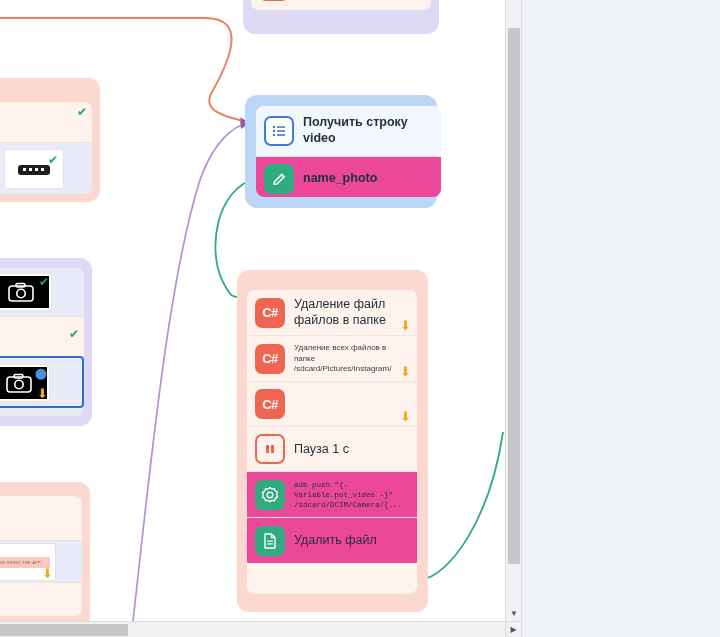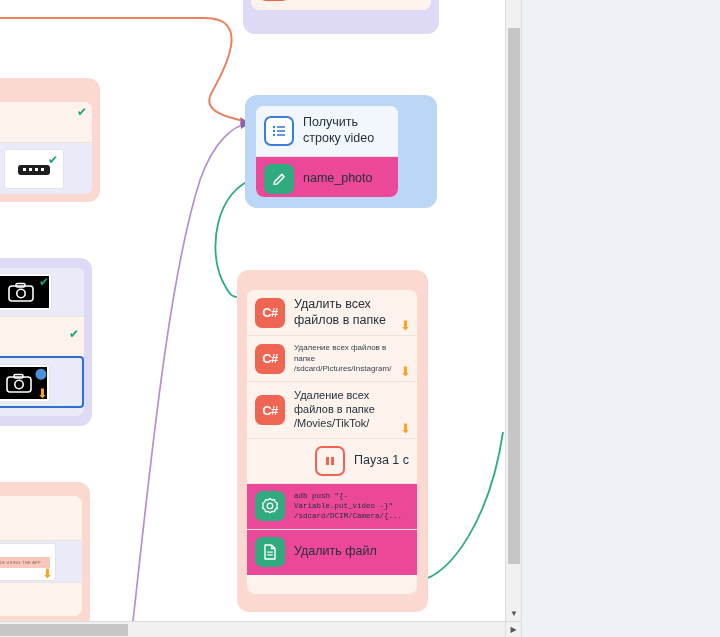--- a/index.html
+++ b/index.html
@@ -217,21 +217,21 @@
           <div class="thumb" style="position:absolute; left:48px; top:2px; width:80px; height:38px; flex-direction:column; justify-content:center; padding:0 5px;">
             <div class="banner">WHILE USING THE APP</div>
             <span class="downarrow" style="right:2px; bottom:0px;">⬇</span>
           </div>
         </div>
         <div class="row whitish" style="min-height:34px;"></div>
       </div>
     </div>
 
     <div class="group blue" style="left:245px; top:95px; width:192px; height:113px;">
-      <div class="stack lightblue" style="left:11px; top:11px; width:142px; height:91px;">
+      <div class="stack lightblue" style="left:11px; top:11px; width:185px; height:91px;font-weight:bold;">
 
         <div class="row bluish" style="min-height:50px;">
           <div class="ico list">
             <svg width="16" height="16" viewBox="0 0 16 16">
               <circle cx="3" cy="4" r="1.2" fill="#3d7dd6"></circle>
                 <rect x="6" y="3.2" width="8" height="1.6" fill="#3d7dd6"></rect>
               <circle cx="3" cy="8" r="1.2" fill="#3d7dd6"></circle>
                 <rect x="6" y="7.2" width="8" height="1.6" fill="#3d7dd6"></rect>
               <circle cx="3" cy="12" r="1.2" fill="#3d7dd6"></circle>
                 <rect x="6" y="11.2" width="8" height="1.6" fill="#3d7dd6"></rect>
@@ -251,37 +251,36 @@
         </div>
 
       </div>
     </div>
 
     <div class="group salmon" style="left:237px; top:270px; width:191px; height:342px;">
       <div class="stack" style="left:10px; top:20px; width:170px; height:304px;">
 
         <div class="row whitish" style="min-height:43px;">
           <div class="ico csharp">C#</div>
-          <span class="lbl" style="max-width:110px;">Удалить всех файлов в папке</span>
+          <span class="lbl" style="max-width:110px;">Удаление файл файлов в папке</span>
           <span class="downarrow">⬇</span>
         </div>
 
         <div class="row whitish" style="min-height:45px;">
           <div class="ico csharp">C#</div>
           <span class="lbl small" style="max-width:112px;">Удаление всех файлов в папке /sdcard/Pictures/Instagram/</span>
           <span class="downarrow">⬇</span>
         </div>
 
         <div class="row whitish" style="min-height:43px;">
           <div class="ico csharp">C#</div>
-          <span class="lbl" style="font-size:11px; max-width:112px;">Удаление всех файлов в папке /Movies/TikTok/</span>
           <span class="downarrow">⬇</span>
         </div>
 
-        <div class="row whitish" style="min-height:42px;justify-content:flex-end;">
+        <div class="row whitish" style="min-height:42px;">
           <div class="ico pause">
             <svg width="12" height="12" viewBox="0 0 12 12">
               <rect x="2" y="2" width="3" height="8" fill="#ee6651"></rect>
               <rect x="7" y="2" width="3" height="8" fill="#ee6651"></rect>
             </svg>
           </div>
           <span class="lbl">Пауза 1 с</span>
         </div>
 
         <div class="row greenbg" style="min-height:46px;">

